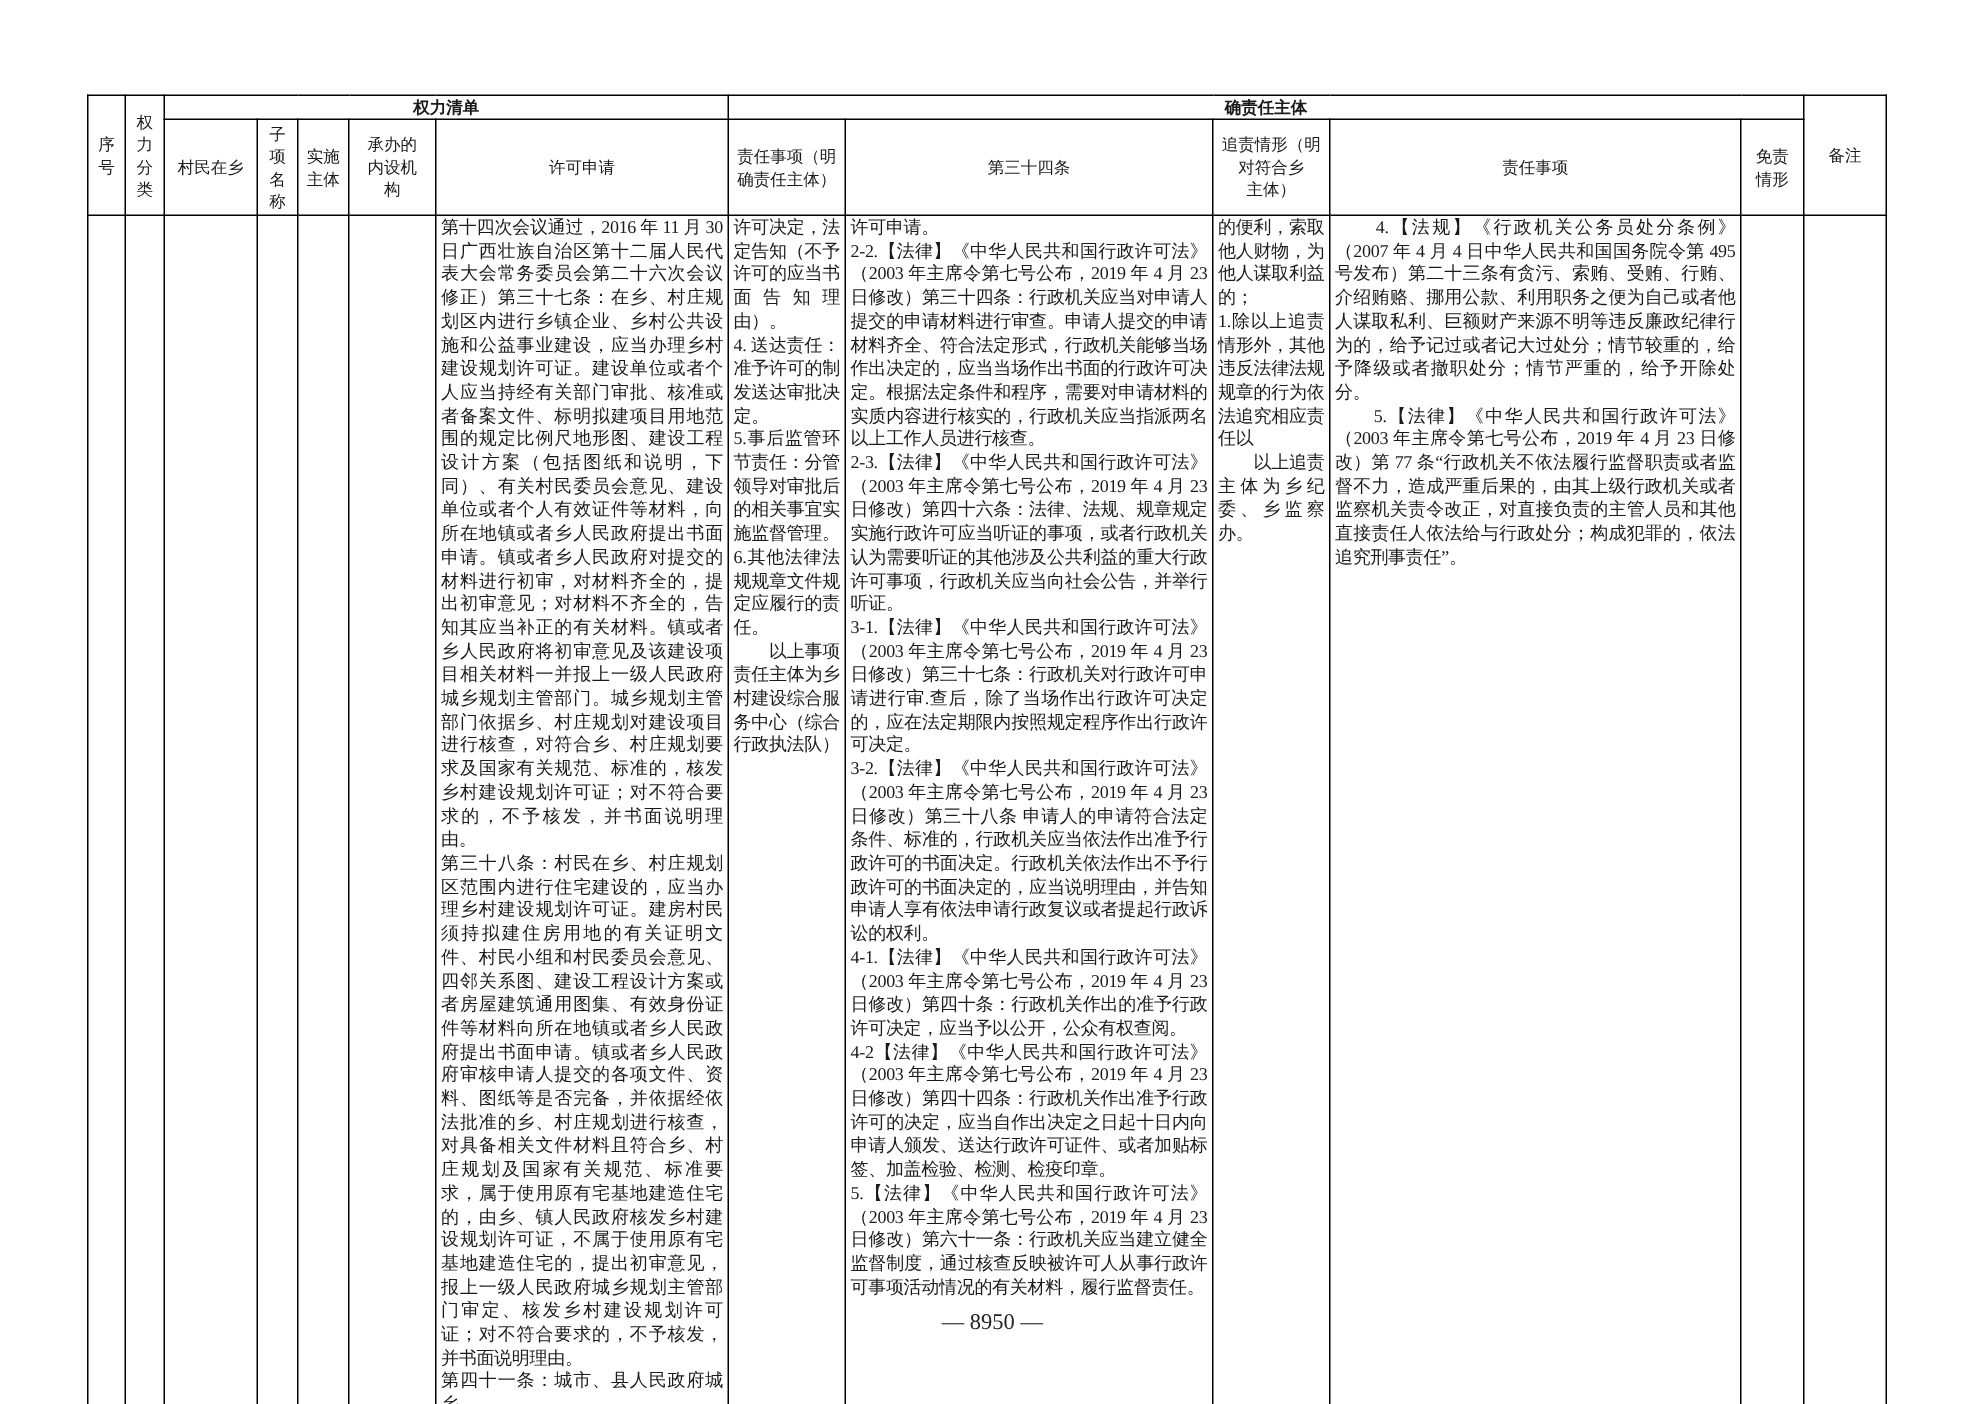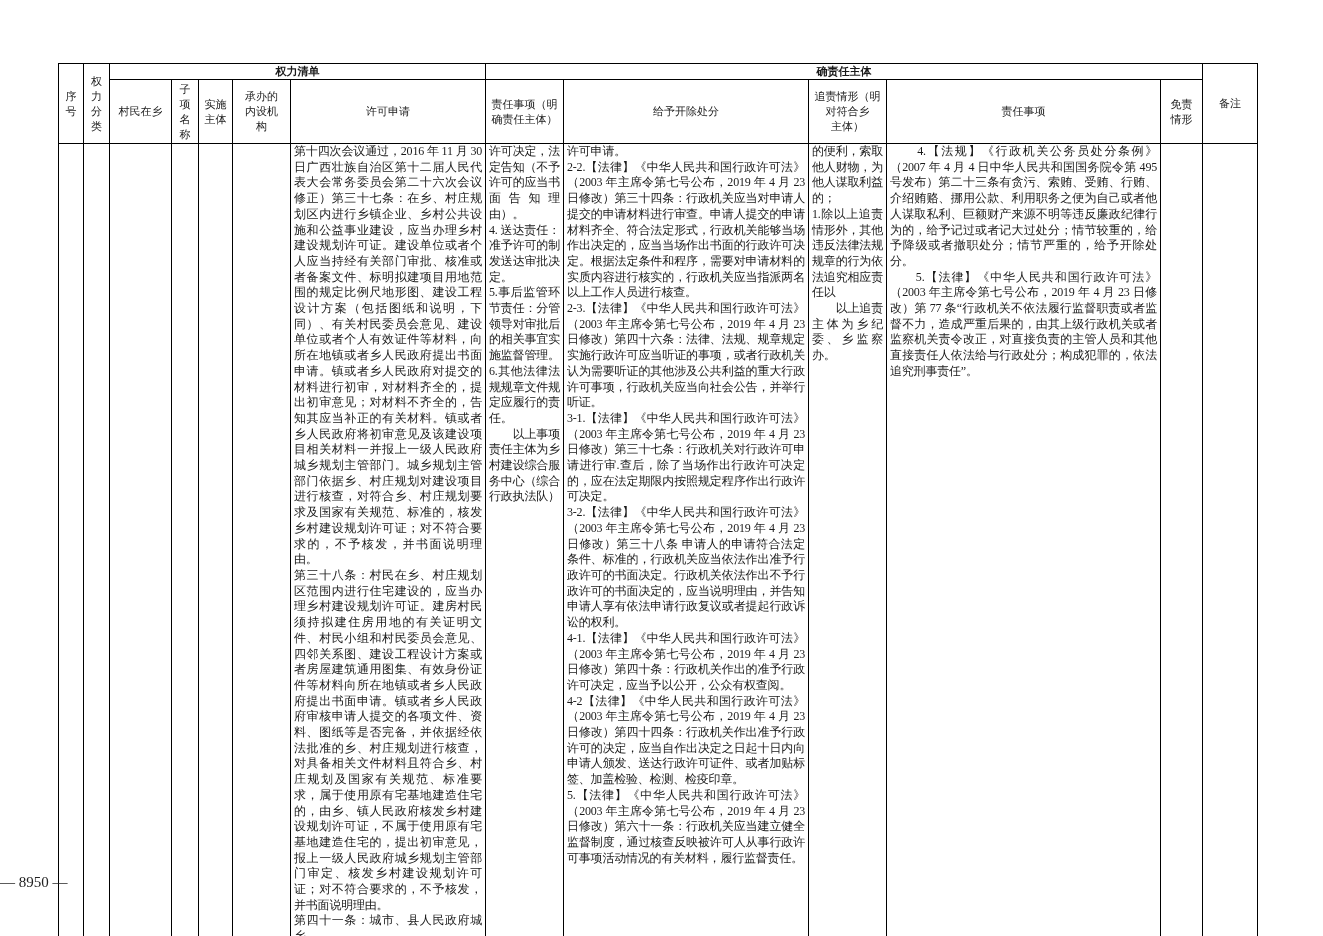--- a/index.html
+++ b/index.html
@@ -6,21 +6,21 @@
   body { width:1323px; height:936px; position:relative; overflow:hidden;
          font-family:"DejaVu Serif", "Liberation Serif", serif; color:#1a1a1a; }
   .page-table { position:absolute; left:58px; top:63px; border-collapse:collapse; table-layout:fixed; }
   .page-table td, .page-table th { border:1px solid #000; padding:0; vertical-align:middle; text-align:center;
      font-family:"DejaVu Sans", "Liberation Sans", sans-serif; font-weight:normal; font-size:11px; line-height:15px; }
   .page-table th.group { height:15px;font-weight:bold; }
   .page-table th.colh { height:63px; }
   .page-table td.body { height:713px; vertical-align:top; text-align:left; }
   .cell-text { font-family:Liberation Serif, serif; font-size:12px; line-height:15.7px;
      padding:0 3px; text-align:justify; white-space:pre-wrap; letter-spacing:-0.2px; }
-  .page-footer { position:absolute; left:0; width:1323px; top:874px; text-align:left;
+  .page-footer { position:absolute; left:0; width:1323px; top:874px; text-align:center;
      font-family:"Liberation Serif", serif; font-size:15px; color:#222; }
 </style>
 </head>
 <body>
 
 <table class="page-table">
   <colgroup>
     <col style="width:25px">
       <col style="width:26px">
       <col style="width:62px">
@@ -54,21 +54,21 @@
 名
 称</span></th>
     <th><span style="white-space:pre-line">实施
 主体</span></th>
     <th><span style="white-space:pre-line">承办的
 内设机
 构</span></th>
     <th>许可申请</th>
     <th><span style="white-space:pre-line">责任事项（明
 确责任主体）</span></th>
-    <th>给予开除处分</th>
+    <th>第三十四条</th>
     <th><span style="white-space:pre-line">追责情形（明
 对符合乡
 主体）</span></th>
     <th>责任事项</th>
     <th><span style="white-space:pre-line">免责
 情形</span></th>
   </tr>
   <tr>
     <td class="body">
           <div class="cell-text"></div>

